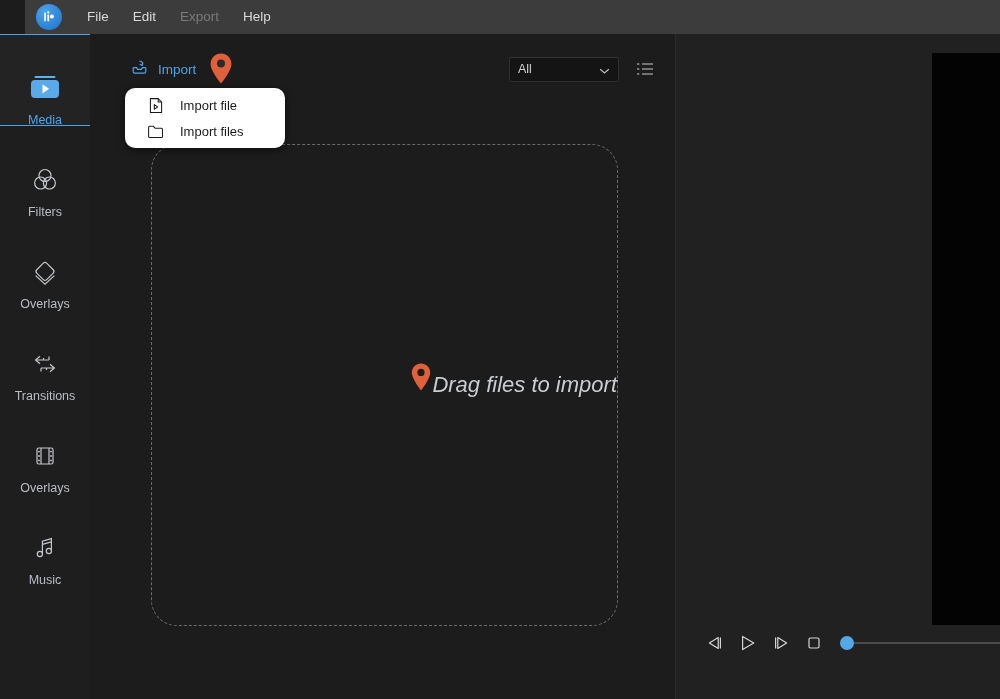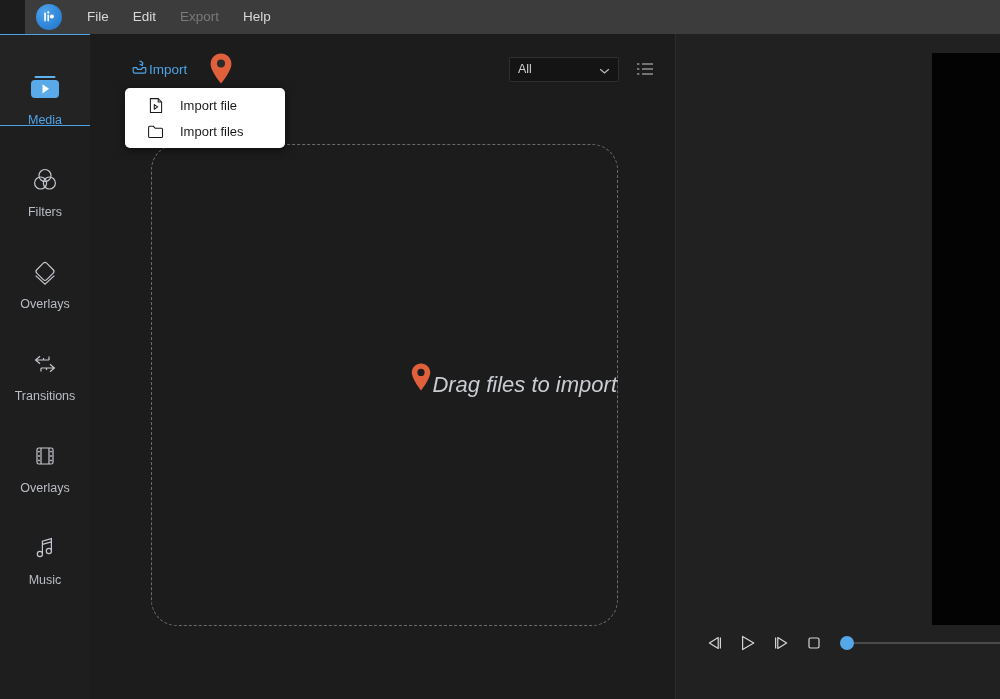--- a/index.html
+++ b/index.html
@@ -53,21 +53,21 @@
 
   
   .media-panel{
     position:absolute;left:90px;top:0;width:585px;height:665px;
     background:#1c1c1c;border-right:1px solid #2b2b2b;
   }
   .media-toolbar{
     position:absolute;left:0;top:0;width:585px;height:70px;
   }
   .import-btn{
-    position:absolute;left:40px;top:24px;display:flex;align-items:center;
+    position:absolute;left:40px;top:24px;display:flex;align-items:center;gap:9px;
   }
   .import-btn .label{color:#4da3e8;font-size:13.5px;line-height:1;}
   .filter-select{
     position:absolute;left:419px;top:23px;width:110px;height:25px;
     background:#141414;border:1px solid #303030;border-radius:2px;
     display:flex;align-items:center;padding:0 8px;box-sizing:border-box;
   }
   .filter-select .val{color:#cfcfcf;font-size:12.5px;flex:1;line-height:1;}
   .list-toggle{position:absolute;left:544px;top:24px;width:22px;height:22px;}
 
@@ -79,21 +79,21 @@
   }
   .dropzone .pin{margin-bottom:12px;}
   .dropzone .dz-text{
     color:#c9ccd1;font-size:22px;font-style:italic;line-height:1;
     font-family:"Liberation Sans", sans-serif;
   }
 
   
   .popup{
     position:absolute;left:125px;top:88px;width:160px;
-    background:#ffffff;border-radius:5px;
+    background:#ffffff;border-radius:10px;
     box-shadow:0 2px 9px rgba(0,0,0,.55);
     padding:4px 0;z-index:40;
   }
   .popup-row{
     display:flex;align-items:center;height:26px;padding:0 0 0 22px;gap:16px;
     color:#1a1a1a;font-size:13px;
   }
   .popup-row .pglyph{width:17px;height:17px;display:flex;align-items:center;justify-content:center;}
   .popup-row .ptext{line-height:1;}
 

